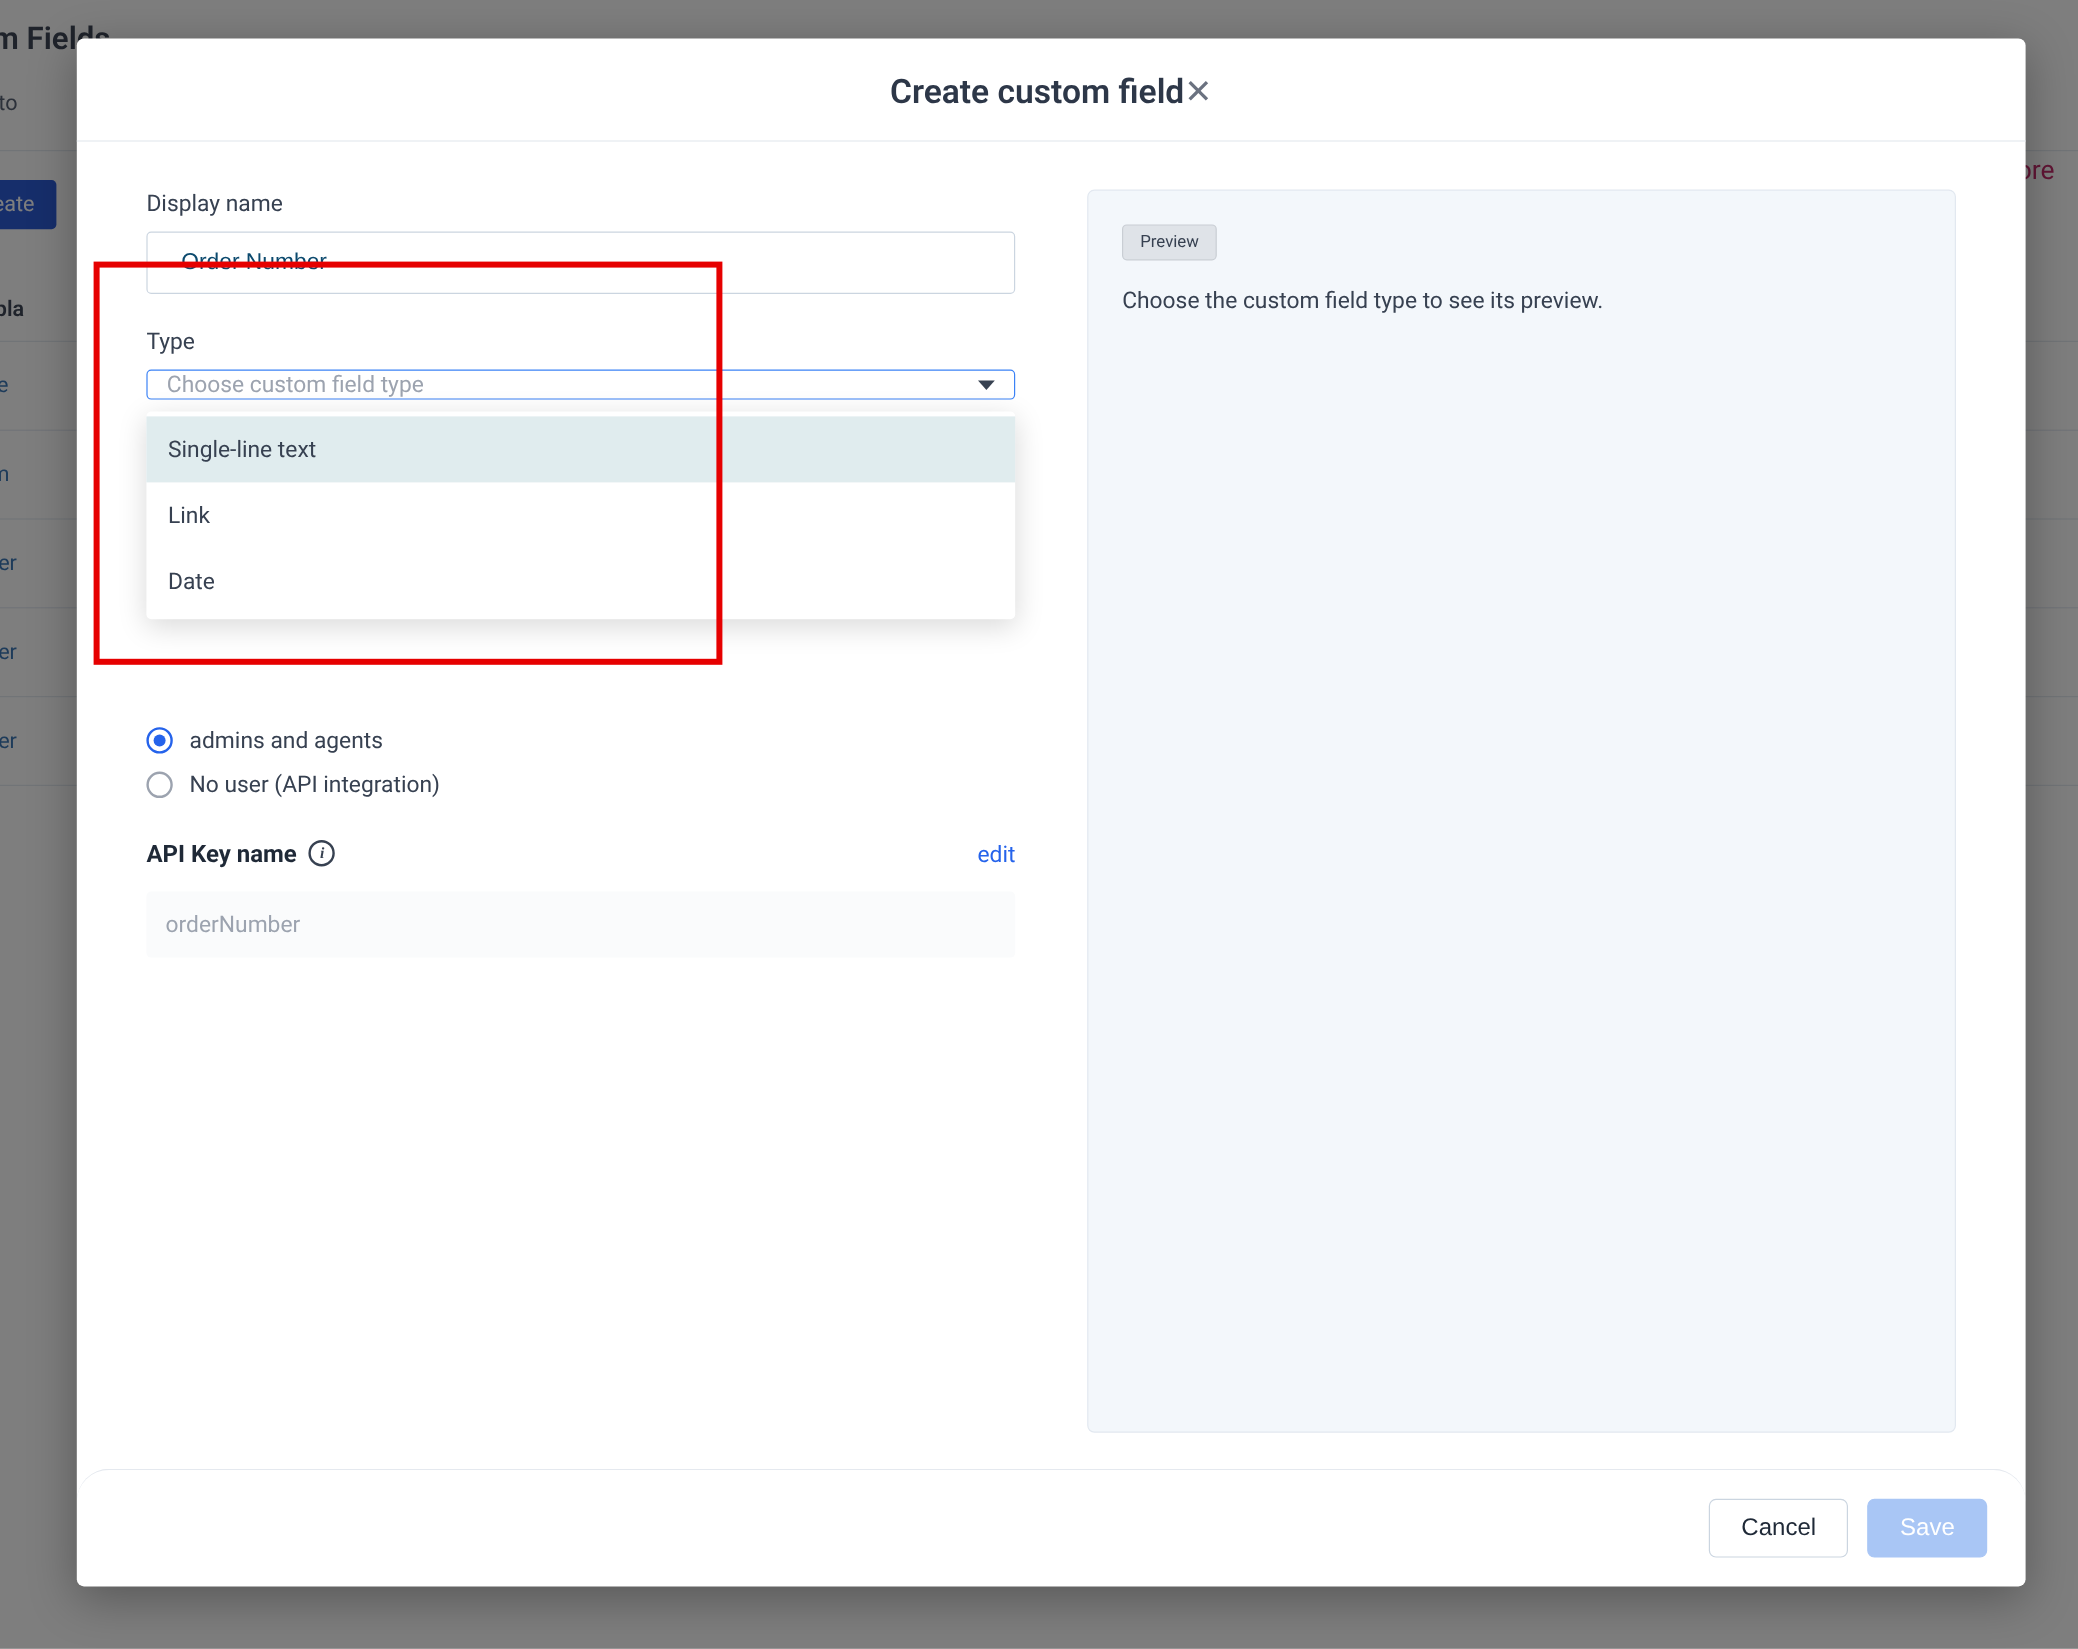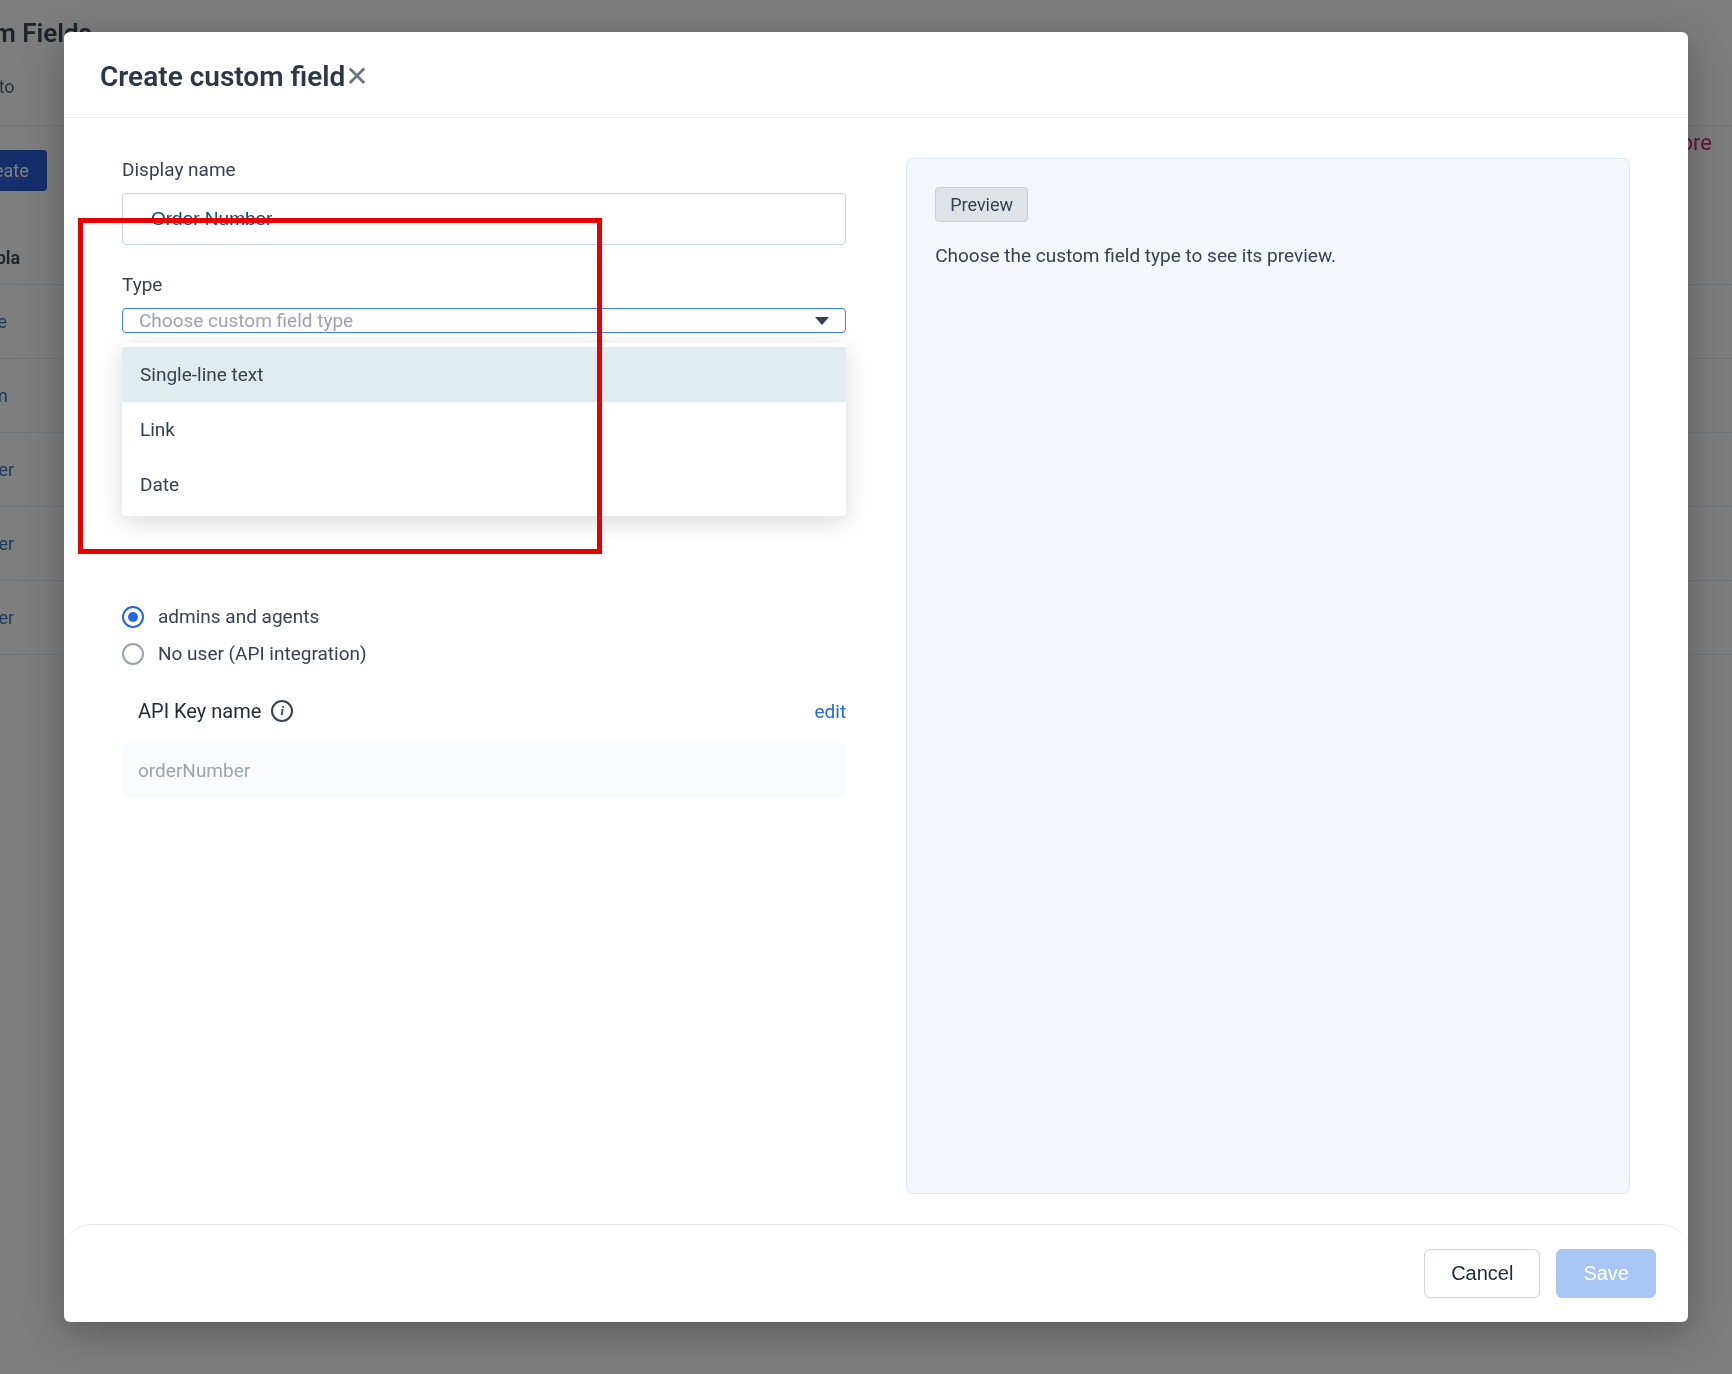--- a/index.html
+++ b/index.html
@@ -84,21 +84,21 @@
     bottom: 52px;
     background: #fff;
     border-radius: 6px;
     box-shadow: 0 10px 40px rgba(0,0,0,0.3);
     display: flex;
     flex-direction: column;
   }
   .modal-header {
     display: flex;
     align-items: center;
-    justify-content: flex-start;
+    justify-content: center;
     padding: 28px 36px 24px 36px;
     border-bottom: 1px solid #e5e9ef;
   }
   .modal-title {
     font-size: 28px;
     font-weight: 600;
     color: #2d3748;
   }
   .close-x {
     font-size: 28px;
@@ -210,21 +210,21 @@
     background: #2563eb;
     border-radius: 50%;
   }
 
   .api-section { margin-top: 34px; }
   .api-header {
     display: flex; justify-content: space-between; align-items: center;
   }
   .api-label-wrap { display: flex; align-items: center; gap: 10px; }
   .api-label {
-    font-size: 20px; font-weight: 400; color: #1f2937; margin-left: 16px;
+    font-size: 20px; font-weight: 700; color: #1f2937;
   }
   .info-icon {
     width: 22px; height: 22px; border: 2px solid #374151; border-radius: 50%;
     display: inline-flex; align-items: center; justify-content: center;
     font-family: Georgia, serif; font-style: italic; font-weight: bold;
     font-size: 13px; color: #374151;
   }
   .edit-link {
     color: #2563eb; font-size: 19px; cursor: pointer;
   }
@@ -244,21 +244,21 @@
     border-radius: 6px;
     padding: 28px;
     height: 100%;
   }
   .preview-badge {
     display: inline-block;
     background: #dfe3e8;
     border: 1px solid #c9ced4;
     border-radius: 4px;
     padding: 6px 14px;
-    font-size: 18px;
+    font-size: 14px;
     color: #374151;
   }
   .preview-text {
     margin-top: 22px;
     font-size: 19px;
     color: #374151;
   }
 
   
   .modal-footer {

